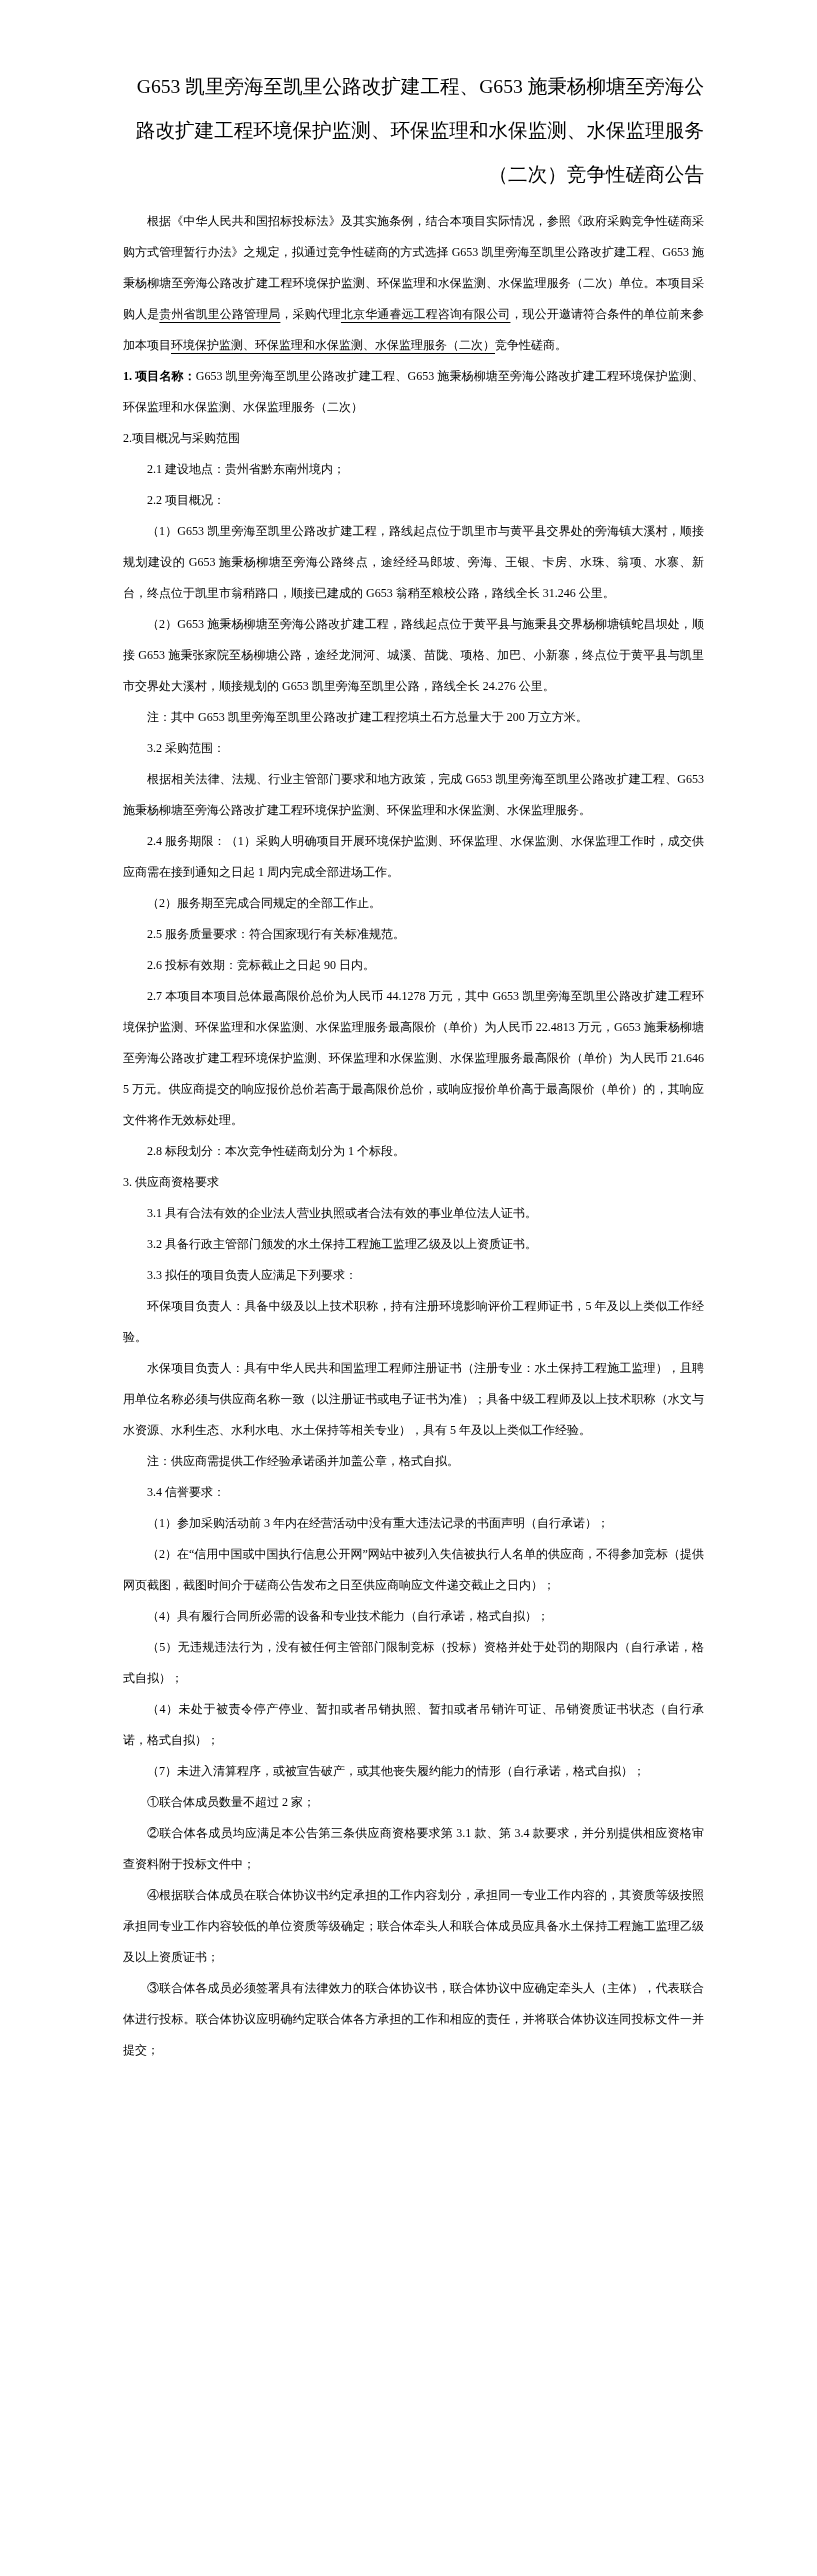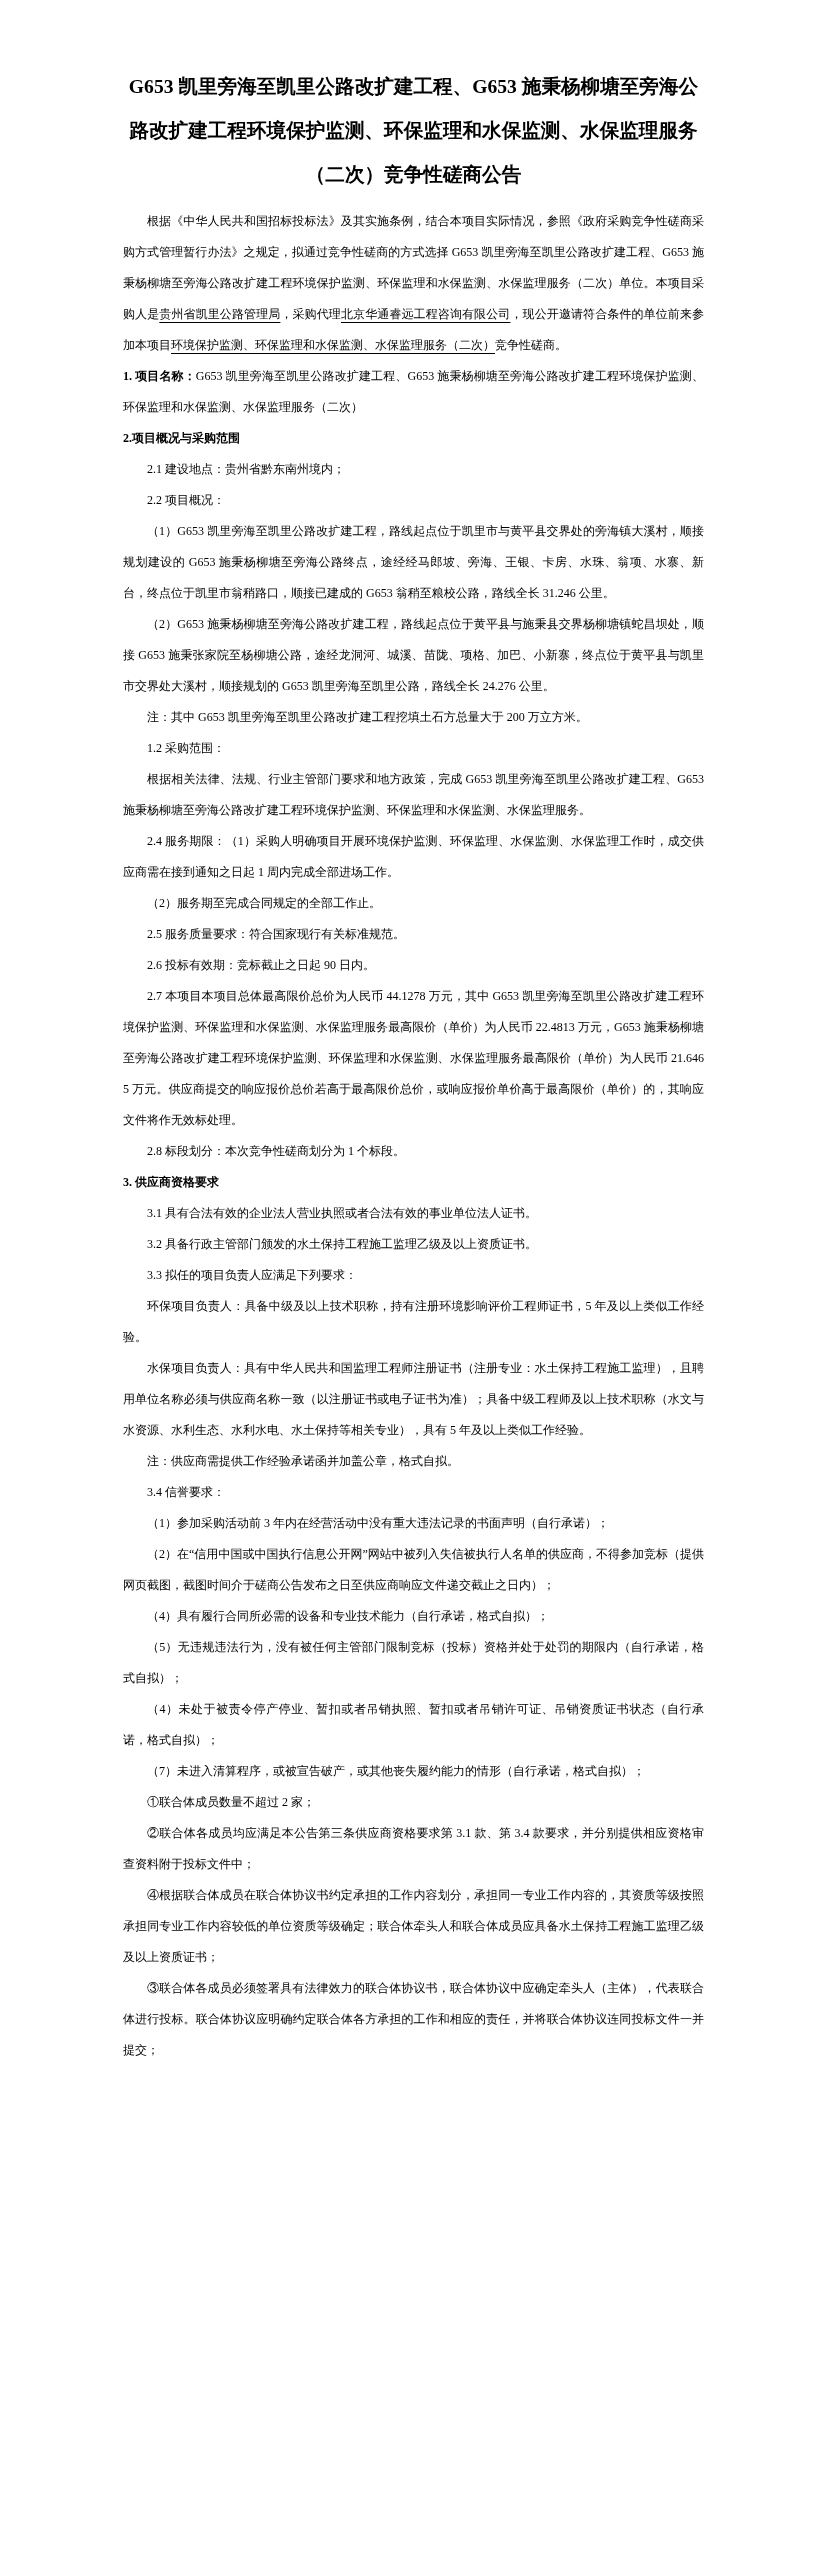--- a/index.html
+++ b/index.html
@@ -9,54 +9,54 @@
     min-height:3927px;
     box-sizing:border-box;
     background:#ffffff;
     color:#000000;
     padding:65px 114px 41px 123px;
     font-family:"Liberation Serif","DejaVu Serif",serif;
   }
   .doc-title {
     margin:0 0 9.3px 0;
     font-size:19.6px;
-    font-weight:bold;
+    font-weight:normal;
     line-height:44px;
-    text-align:center;
+    text-align:right;
   }
   .para {
     margin:0;
     font-size:12px;
     line-height:31px;
     text-align:justify;
     word-break:break-all;
   }
   .para.body { text-indent:2em; }
   .para.flush { text-indent:0; }
-  .para.heading { text-indent:0; font-weight:bold; }
+  .para.heading { text-indent:0; font-weight:normal; }
   .b { font-weight:bold; }
   .u { text-decoration:underline; text-underline-offset:3.6px; }
 </style>
 </head>
 <body>
 
 <div class="page">
 
   <h1 class="doc-title">G653 凯里旁海至凯里公路改扩建工程、G653 施秉杨柳塘至旁海公路改扩建工程环境保护监测、环保监理和水保监测、水保监理服务（二次）竞争性磋商公告</h1>
 
   <div id="doc-body">
       <p class="para body"><span>根据《中华人民共和国招标投标法》及其实施条例，结合本项目实际情况，参照《政府采购竞争性磋商采购方式管理暂行办法》之规定，拟通过竞争性磋商的方式选择 G653 凯里旁海至凯里公路改扩建工程、G653 施秉杨柳塘至旁海公路改扩建工程环境保护监测、环保监理和水保监测、水保监理服务（二次）单位。本项目采购人是</span><span class="u">贵州省凯里公路管理局</span><span>，采购代理</span><span class="u">北京华通睿远工程咨询有限公司</span><span>，现公开邀请符合条件的单位前来参加本项目</span><span class="u">环境保护监测、环保监理和水保监测、水保监理服务（二次）</span><span>竞争性磋商。</span></p>
       <p class="para flush"><span class="b">1. 项目名称：</span><span>G653 凯里旁海至凯里公路改扩建工程、G653 施秉杨柳塘至旁海公路改扩建工程环境保护监测、环保监理和水保监测、水保监理服务（二次）</span></p>
       <p class="para heading"><span>2.项目概况与采购范围</span></p>
       <p class="para body"><span>2.1 建设地点：贵州省黔东南州境内；</span></p>
       <p class="para body"><span>2.2 项目概况：</span></p>
       <p class="para body"><span>（1）G653 凯里旁海至凯里公路改扩建工程，路线起点位于凯里市与黄平县交界处的旁海镇大溪村，顺接规划建设的 G653 施秉杨柳塘至旁海公路终点，途经经马郎坡、旁海、王银、卡房、水珠、翁项、水寨、新台，终点位于凯里市翁稍路口，顺接已建成的 G653 翁稍至粮校公路，路线全长 31.246 公里。</span></p>
       <p class="para body"><span>（2）G653 施秉杨柳塘至旁海公路改扩建工程，路线起点位于黄平县与施秉县交界杨柳塘镇蛇昌坝处，顺接 G653 施秉张家院至杨柳塘公路，途经龙洞河、城溪、苗陇、项格、加巴、小新寨，终点位于黄平县与凯里市交界处大溪村，顺接规划的 G653 凯里旁海至凯里公路，路线全长 24.276 公里。</span></p>
       <p class="para body"><span>注：其中 G653 凯里旁海至凯里公路改扩建工程挖填土石方总量大于 200 万立方米。</span></p>
-      <p class="para body"><span>1.2 采购范围：</span></p>
+      <p class="para body"><span>3.2 采购范围：</span></p>
       <p class="para body"><span>根据相关法律、法规、行业主管部门要求和地方政策，完成 G653 凯里旁海至凯里公路改扩建工程、G653 施秉杨柳塘至旁海公路改扩建工程环境保护监测、环保监理和水保监测、水保监理服务。</span></p>
       <p class="para body"><span>2.4 服务期限：（1）采购人明确项目开展环境保护监测、环保监理、水保监测、水保监理工作时，成交供应商需在接到通知之日起 1 周内完成全部进场工作。</span></p>
       <p class="para body"><span>（2）服务期至完成合同规定的全部工作止。</span></p>
       <p class="para body"><span>2.5 服务质量要求：符合国家现行有关标准规范。</span></p>
       <p class="para body"><span>2.6 投标有效期：竞标截止之日起 90 日内。</span></p>
       <p class="para body"><span>2.7 本项目本项目总体最高限价总价为人民币 44.1278 万元，其中 G653 凯里旁海至凯里公路改扩建工程环境保护监测、环保监理和水保监测、水保监理服务最高限价（单价）为人民币 22.4813 万元，G653 施秉杨柳塘至旁海公路改扩建工程环境保护监测、环保监理和水保监测、水保监理服务最高限价（单价）为人民币 21.6465 万元。供应商提交的响应报价总价若高于最高限价总价，或响应报价单价高于最高限价（单价）的，其响应文件将作无效标处理。</span></p>
       <p class="para body"><span>2.8 标段划分：本次竞争性磋商划分为 1 个标段。</span></p>
       <p class="para heading"><span>3. 供应商资格要求</span></p>
       <p class="para body"><span>3.1 具有合法有效的企业法人营业执照或者合法有效的事业单位法人证书。</span></p>
       <p class="para body"><span>3.2 具备行政主管部门颁发的水土保持工程施工监理乙级及以上资质证书。</span></p>

